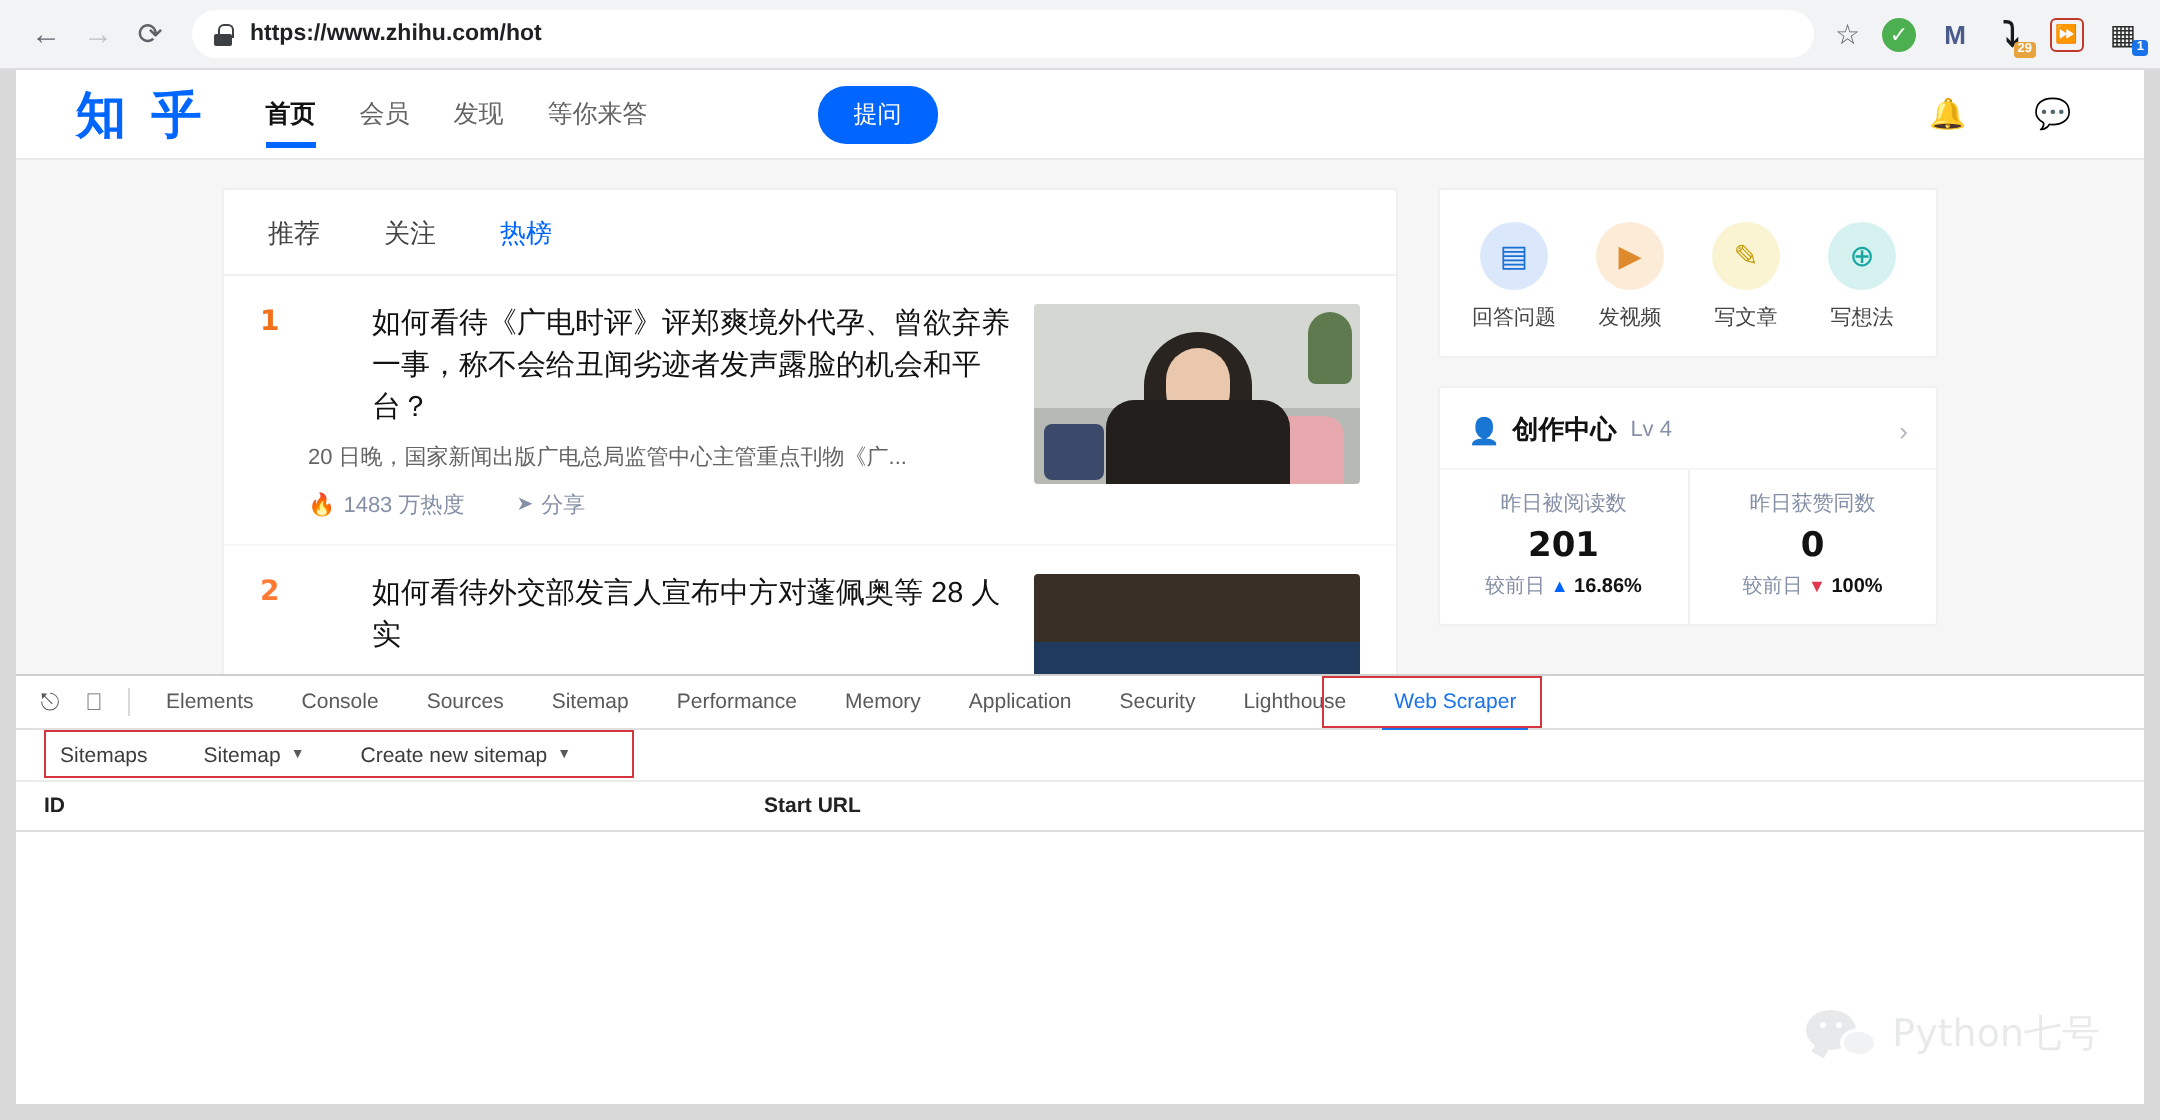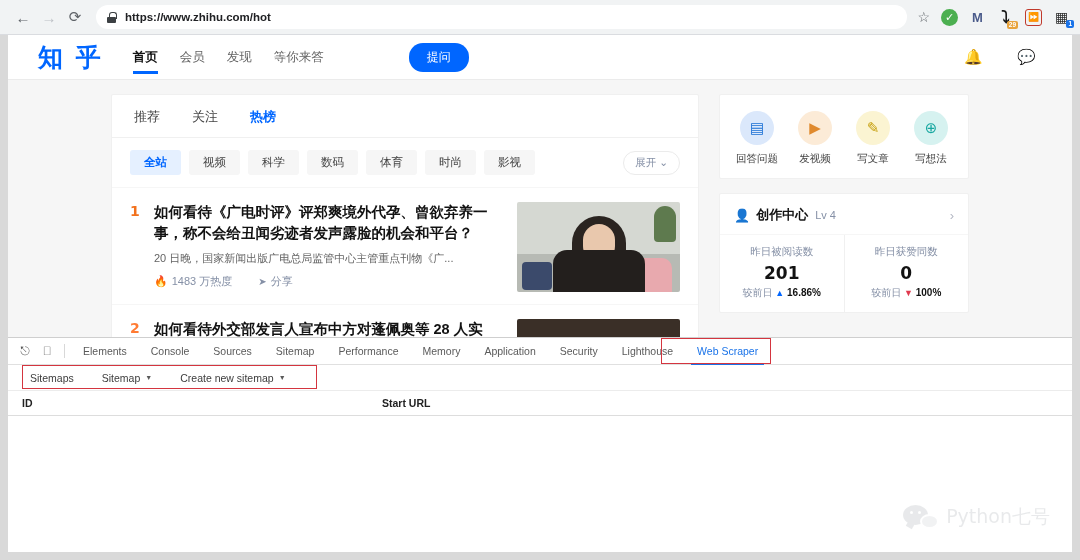--- a/index.html
+++ b/index.html
@@ -191,21 +191,21 @@
   }
   .col-main { width: 588px; }
   .col-side { width: 250px; }
 
   .tabs-row {
     display: flex; gap: 32px;
     padding: 13px 22px 11px 22px;
     border-bottom: 1px solid #f0f0f0;
   }
   .tab { font-size: 13px; color: #444; }
-  .tab.active { color: #0066ff; font-weight: bold; }
+  .tab.active { color: #0066ff; font-weight: normal; }
 
   .chips-row {
     display: flex; align-items: center; gap: 8px;
     padding: 12px 18px;
     border-bottom: 1px solid #f6f6f6;
   }
   .chip {
     font-size: 11.5px; color: #444;
     background: #f6f6f6;
     padding: 5px 14px; border-radius: 3px;
@@ -226,22 +226,23 @@
   .hot-rank {
     width: 24px; flex: none;
     font-size: 14px; font-weight: bold;
     color: #f26g42; color: #f2711c;
     font-family: "DejaVu Sans", sans-serif;
     padding-top: 1px;
   }
   .hot-rank.r2 { color: #ff7b33; }
   .hot-main { flex: 1; min-width: 0; padding-right: 12px; }
   .hot-title {
-    font-size: 14.5px; font-weight: bold; color: #121212;
+    font-size: 14.5px; font-weight: normal; color: #121212;
     line-height: 1.45;
+    margin-left: 32px;
   }
   .hot-excerpt {
     font-size: 11px; color: #646464;
     margin-top: 7px; line-height: 1.4;
     white-space: nowrap; overflow: hidden; text-overflow: ellipsis;
   }
   .hot-meta {
     display: flex; align-items: center; gap: 26px;
     margin-top: 8px;
   }
@@ -501,33 +502,20 @@
     <div class="zh-body">
 
       <div class="col-main card">
 
         <div class="tabs-row">
           <div class="tab">推荐</div>
           <div class="tab">关注</div>
           <div class="tab active">热榜</div>
         </div>
 
-        <div class="chips-row">
-          <div class="chip active">全站</div>
-          <div class="chip">视频</div>
-          <div class="chip">科学</div>
-          <div class="chip">数码</div>
-          <div class="chip">体育</div>
-          <div class="chip">时尚</div>
-          <div class="chip">影视</div>
-          <div class="chip-expand">
-            <span>展开</span>
-            <span>⌄</span>
-          </div>
-        </div>
 
         <div class="hot-item">
           <div class="hot-rank">1</div>
           <div class="hot-main">
             <div class="hot-title">如何看待《广电时评》评郑爽境外代孕、曾欲弃养一事，称不会给丑闻劣迹者发声露脸的机会和平台？</div>
             <div class="hot-excerpt">20 日晚，国家新闻出版广电总局监管中心主管重点刊物《广...</div>
             <div class="hot-meta">
               <div class="hot-heat">
                 <span class="flame">🔥</span>
                 <span>1483 万热度</span>

